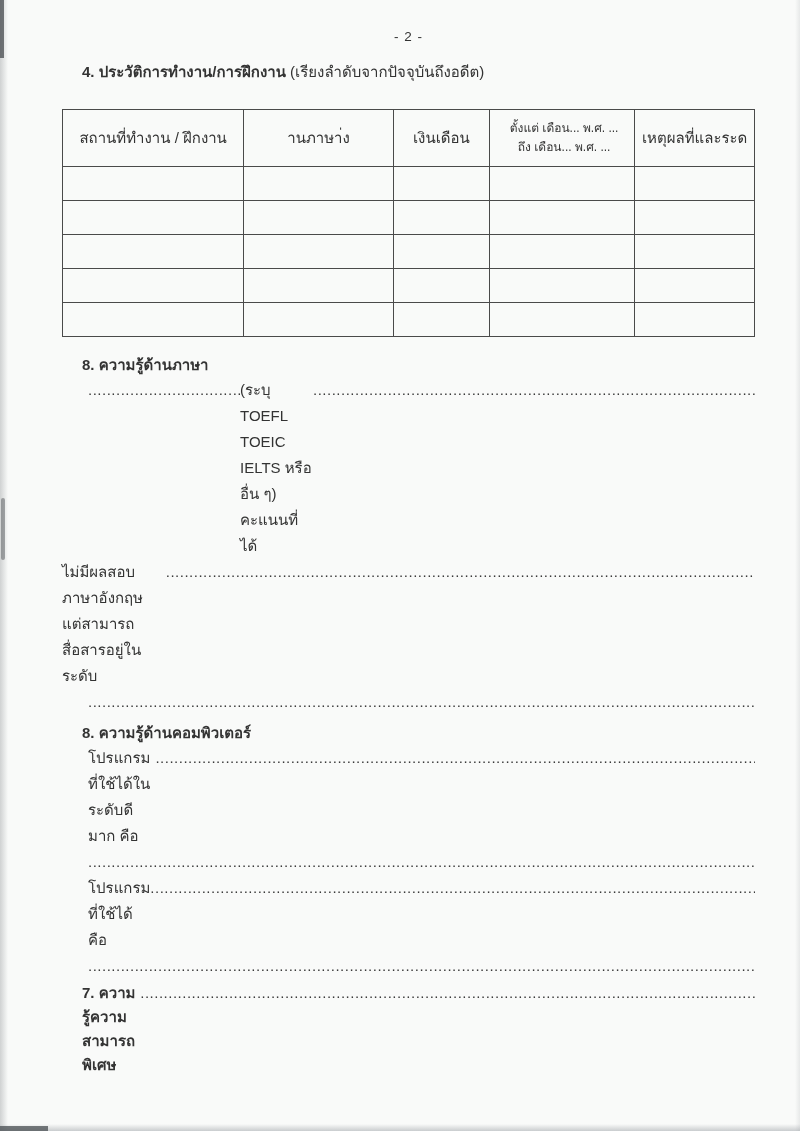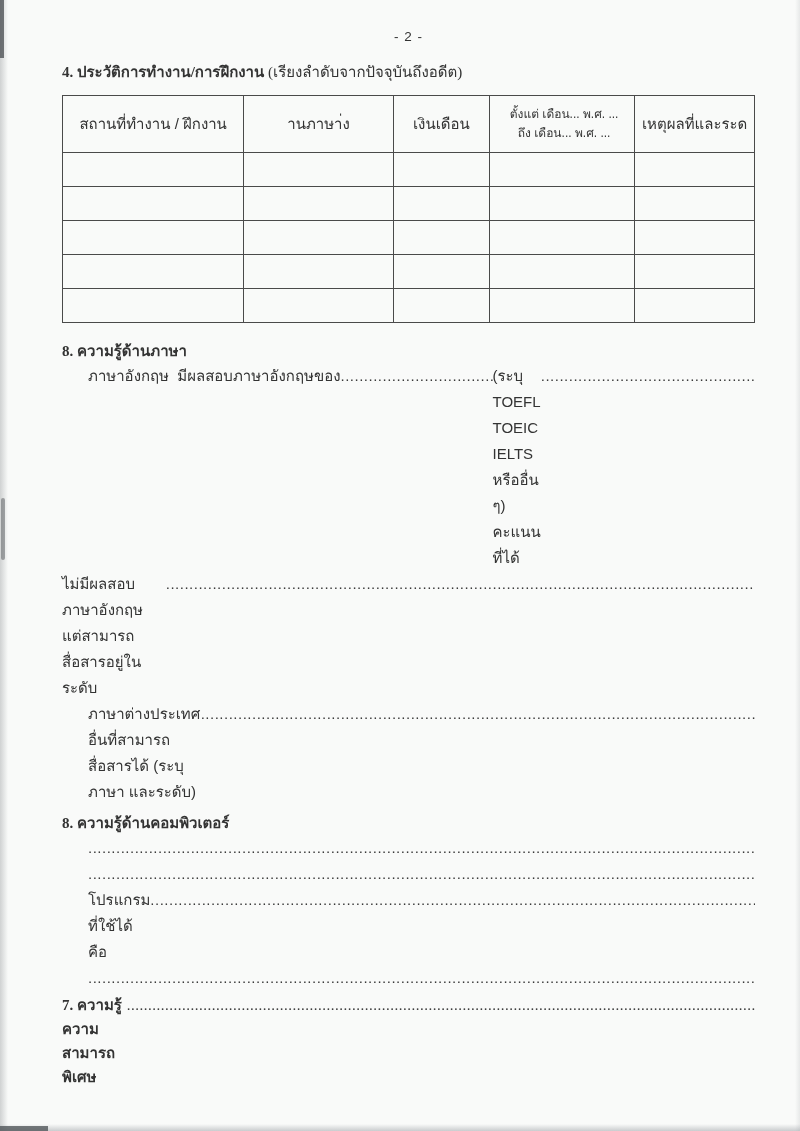--- a/index.html
+++ b/index.html
@@ -12,24 +12,24 @@
   .smudge-left{position:absolute;left:1px;top:498px;width:4px;height:62px;background:#5c6064;opacity:.55;border-radius:2px;}
   .edge-bottom{position:absolute;left:0;right:0;bottom:0;height:7px;
     background:linear-gradient(to top,rgba(130,136,142,.40),rgba(130,136,142,0));}
   .edge-bottom-left{position:absolute;left:0;bottom:0;width:48px;height:5px;background:#53575b;opacity:.8;}
   .edge-right{position:absolute;right:0;top:0;bottom:0;width:5px;
     background:linear-gradient(to left,rgba(150,155,160,.18),rgba(150,155,160,0));}
 
   .content{position:relative;padding:0 45px 0 62px;font-size:15px;line-height:26px;color:#333;}
   .page-number{margin-top:28px;text-align:center;font-size:13.5px;line-height:18px;letter-spacing:1px;}
   .bold{font-weight:bold;}
-  .heading{margin-left:0;line-height:24px;font-family:Liberation Serif, serif;}
+  .heading{margin-left:20px;line-height:24px;}
   .s4-heading{margin-top:14px;}
 
-  table.work{border-collapse:collapse;width:693px;margin-top:11px;table-layout:fixed;}
+  table.work{border-collapse:collapse;width:693px;margin-top:25px;table-layout:fixed;}
   table.work,table.work th,table.work td{border:1px solid #4a4a4a;}
   table.work{border-width:1.5px;}
   table.work th{font-weight:normal;text-align:center;vertical-align:middle;height:52px;
     font-size:15px;line-height:20px;padding:2px 4px;}
   table.work th.period{font-size:12px;line-height:19px;text-align:center;padding-left:8px;}
   table.work td{height:33px;padding:0;}
 
   .line{display:flex;align-items:baseline;min-width:0;}
   .dots{flex:1 1 auto;min-width:0;overflow:hidden;white-space:nowrap;letter-spacing:.5px;color:#3a3a3a;}
   .dots.f150{flex:0 0 152px;}
@@ -113,36 +113,35 @@
             <td></td>
             <td></td>
             <td></td>
             <td></td>
           </tr>
         </tbody>
     </table>
 
     <div class="heading bold mt-sec">8. ความรู้ด้านภาษา</div>
     <div class="line ind1">
-      <span class="pre">ภาษาอังกฤษ  มีผลสอบภาษาอังกฤษของ</span>
       <span class="dots f150">....................................................................................................................................................................................................................................................................................................................................................................................................................................</span>
       <span>(ระบุ TOEFL TOEIC IELTS หรืออื่น ๆ) คะแนนที่ได้</span>
       <span class="dots">....................................................................................................................................................................................................................................................................................................................................................................................................................................</span>
     </div>
     <div class="line ind2">
       <span>ไม่มีผลสอบภาษาอังกฤษ แต่สามารถสื่อสารอยู่ในระดับ</span>
       <span class="dots">....................................................................................................................................................................................................................................................................................................................................................................................................................................</span>
     </div>
     <div class="line ind1">
-      <span>ภาษาต่างประเทศอื่นที่สามารถสื่อสารได้ (ระบุภาษา และระดับ)</span>
       <span class="dots">....................................................................................................................................................................................................................................................................................................................................................................................................................................</span>
     </div>
 
     <div class="heading bold mt-6">8. ความรู้ด้านคอมพิวเตอร์</div>
     <div class="line ind1">
+      <span>โปรแกรมที่ใช้ได้ในระดับดีมาก คือ</span>
       <span class="dots">....................................................................................................................................................................................................................................................................................................................................................................................................................................</span>
     </div>
     <div class="line ind1">
       <span class="dots">....................................................................................................................................................................................................................................................................................................................................................................................................................................</span>
     </div>
     <div class="line ind1">
       <span>โปรแกรมที่ใช้ได้ คือ</span>
       <span class="dots">....................................................................................................................................................................................................................................................................................................................................................................................................................................</span>
     </div>
     <div class="line ind1">

